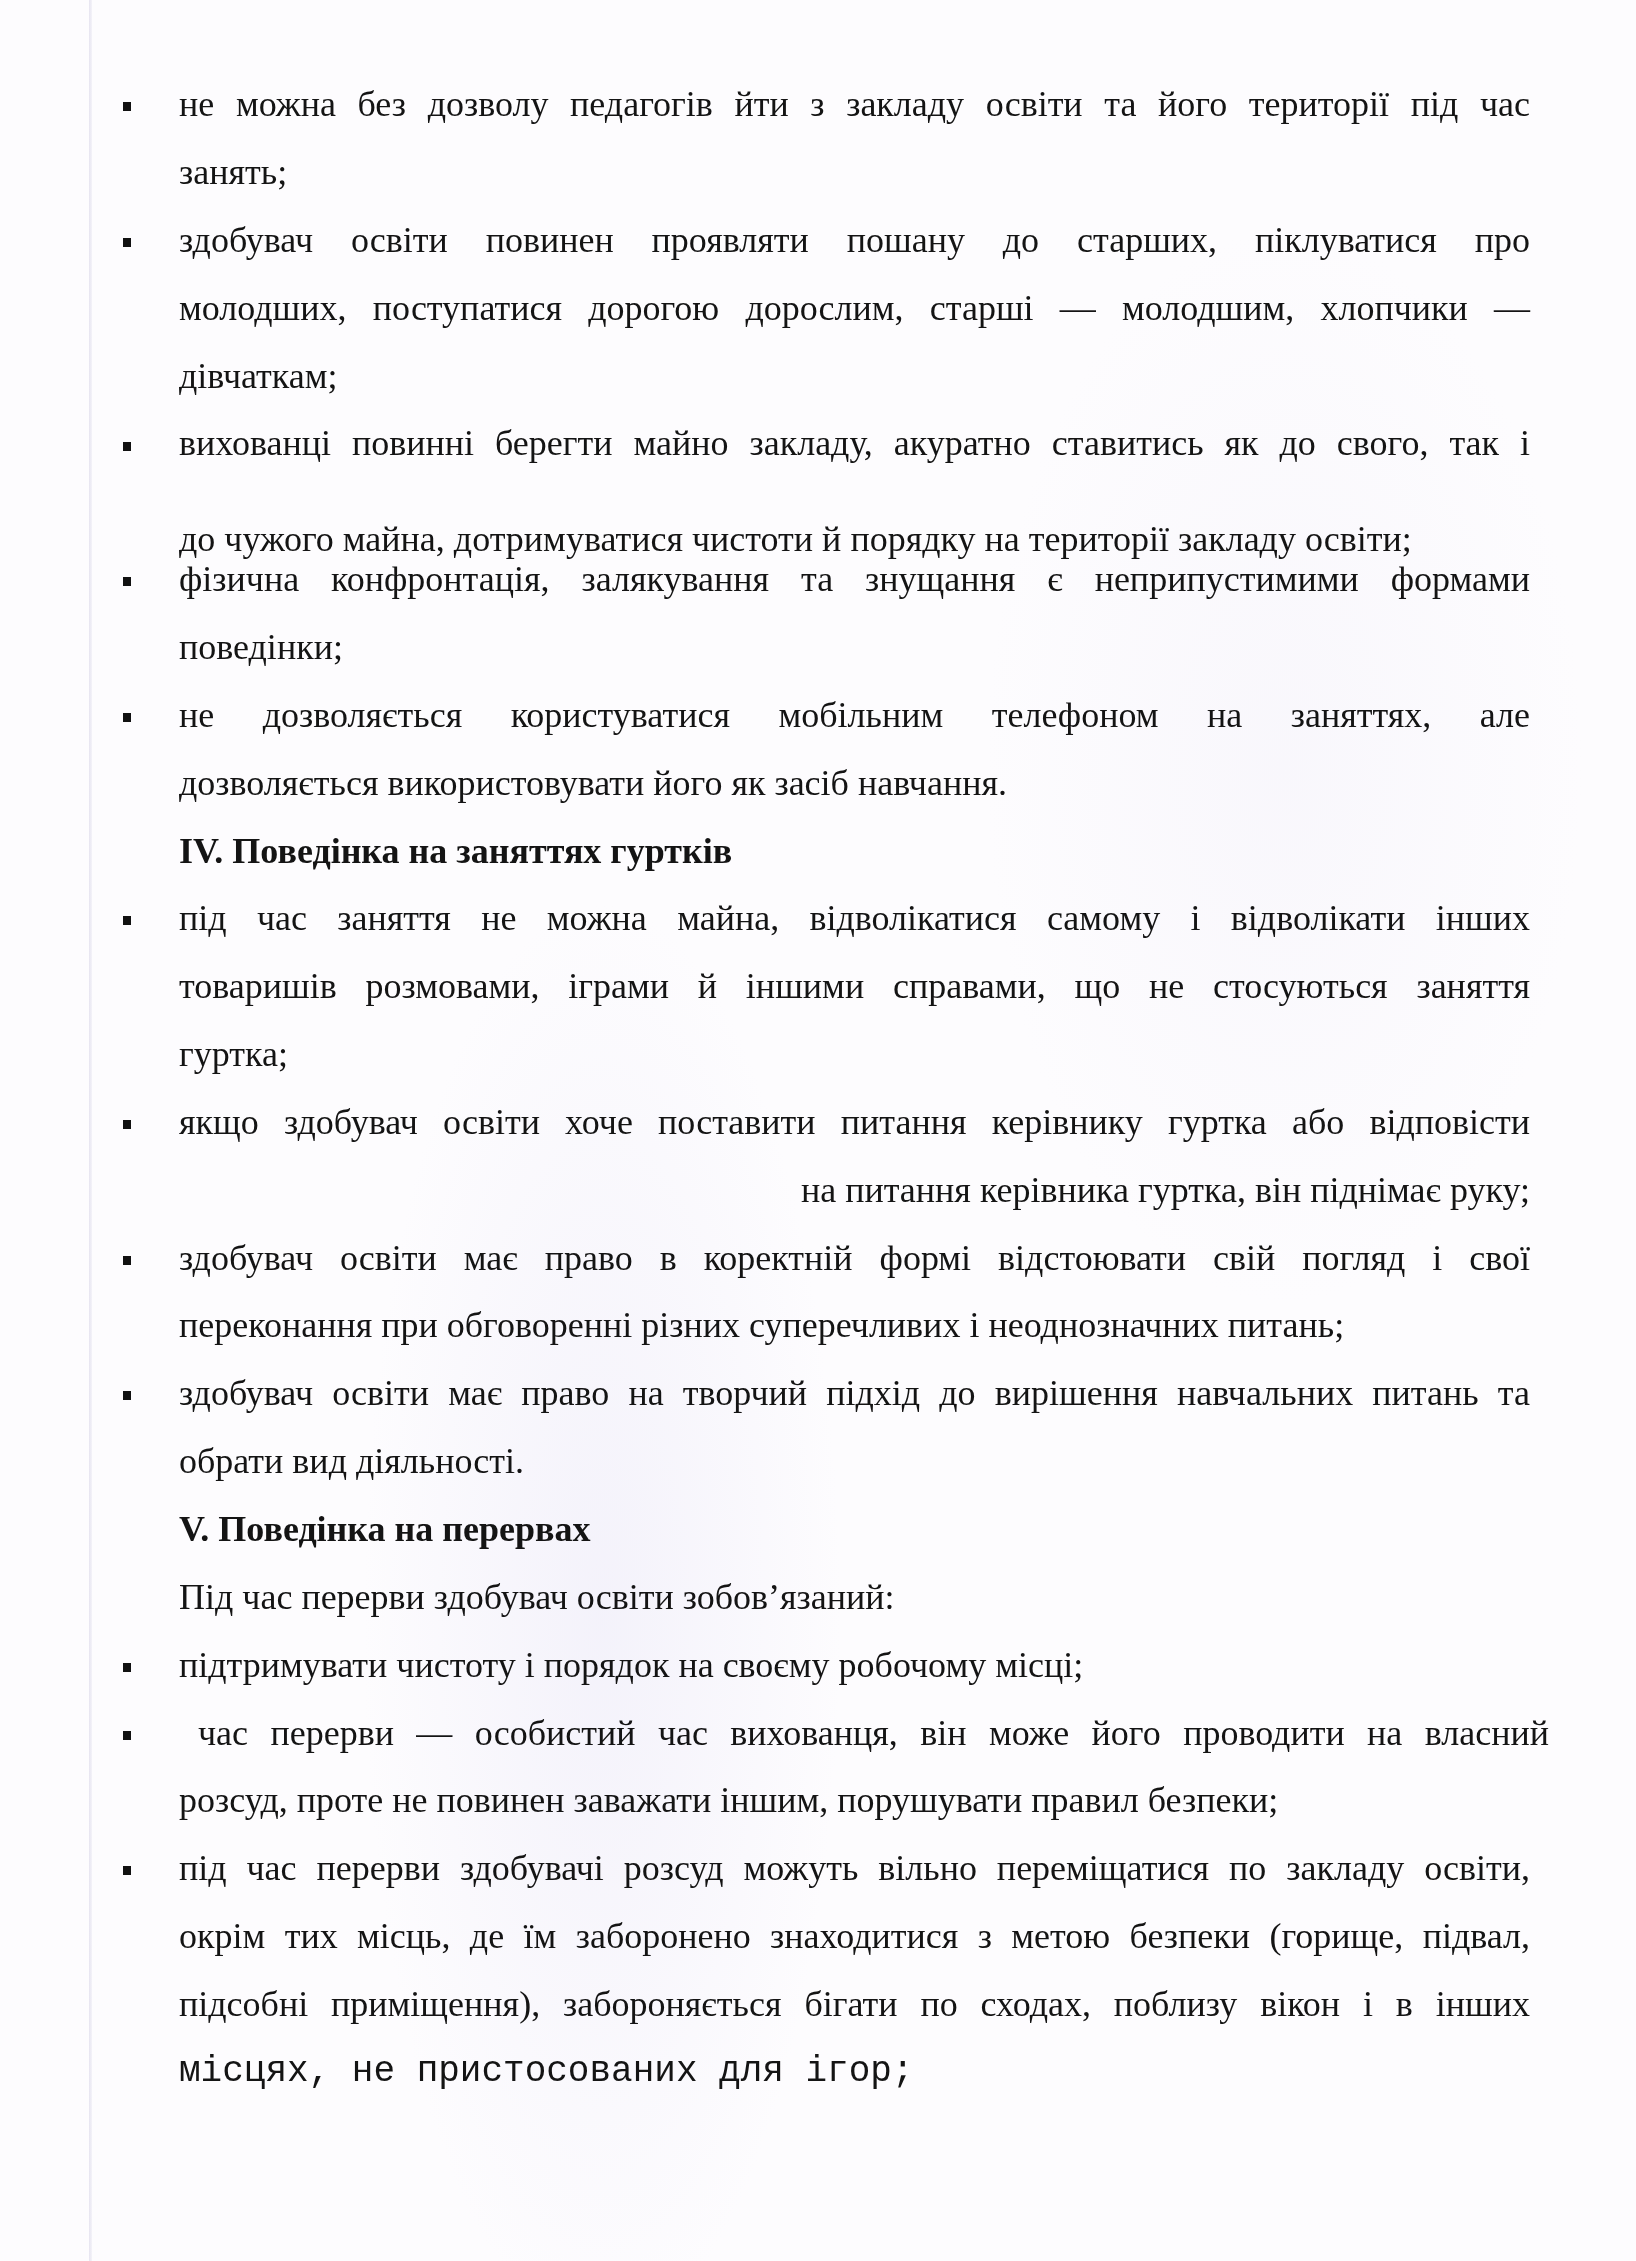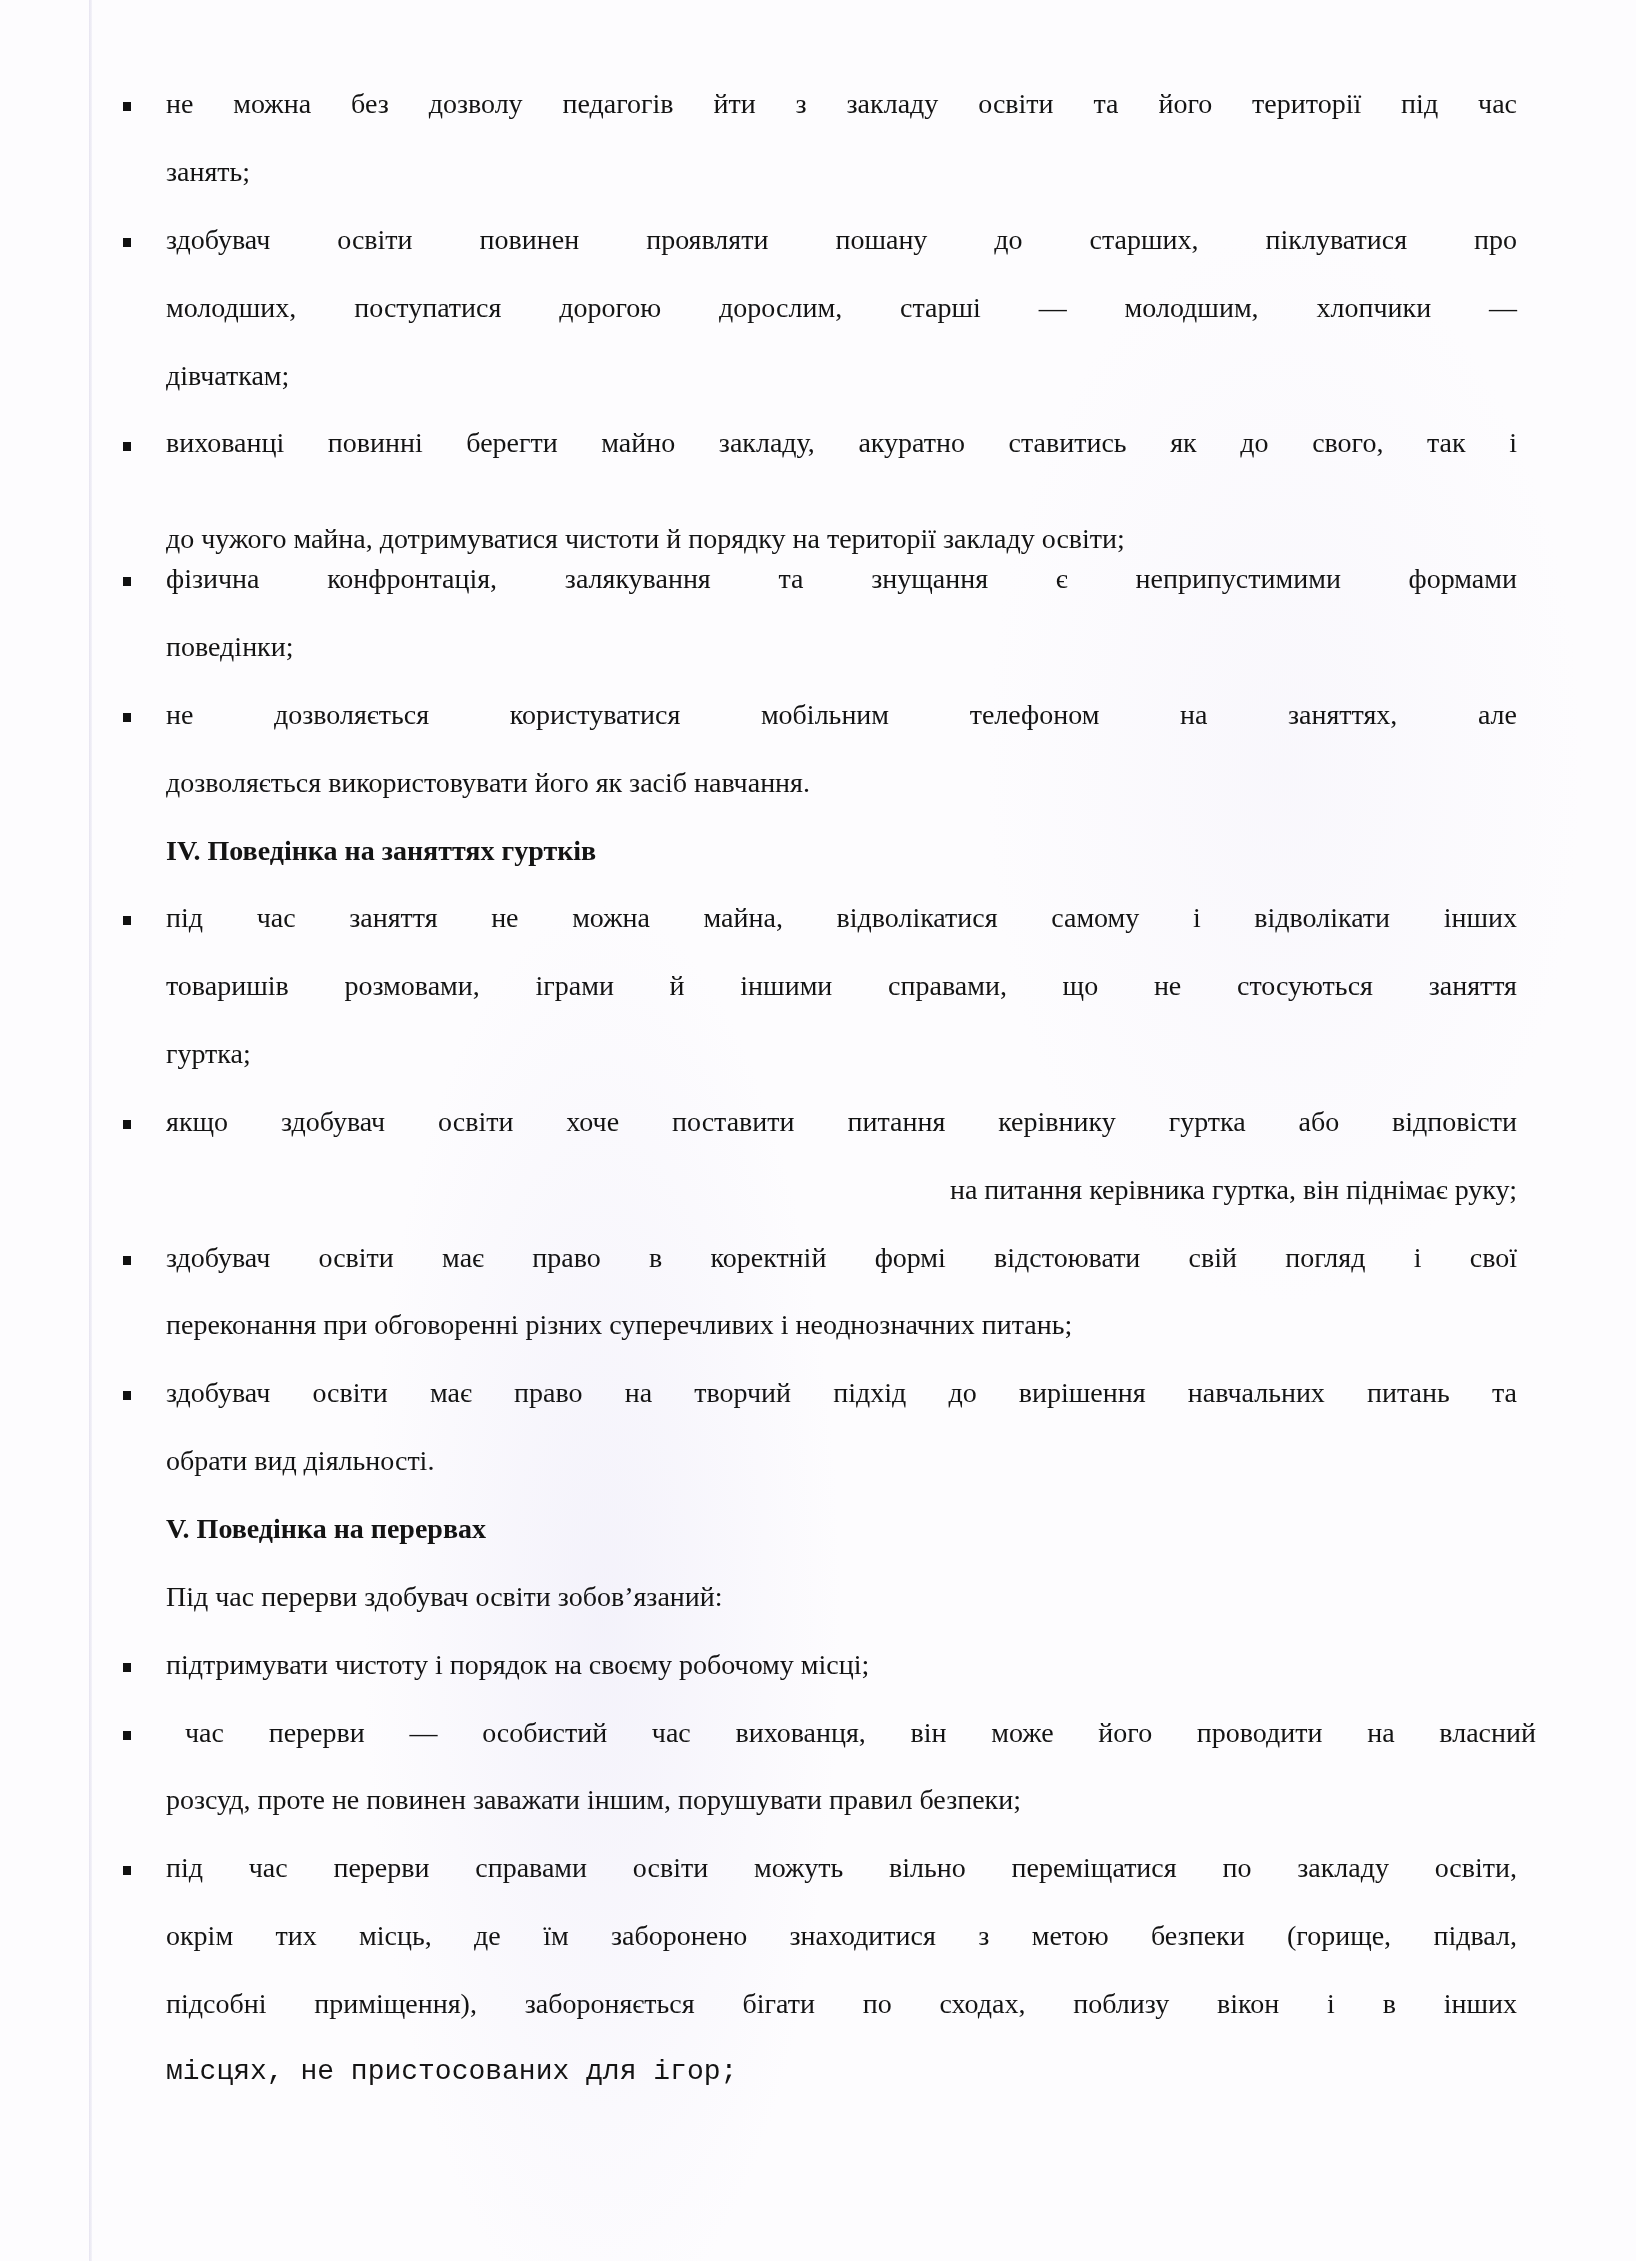--- a/index.html
+++ b/index.html
@@ -35,23 +35,23 @@
       pointer-events: none;
     }
     .page {
       position: absolute;
       left: 0;
       top: 0;
       width: 1636px;
     }
     .line {
       position: absolute;
-      left: 166px;
+      left: 179px;
       width: 1351px;
-      font-size: 28px;
+      font-size: 36px;
       line-height: 38px;
       height: 38px;
       white-space: nowrap;
     }
     .line.justify {
       text-align: justify;
       text-align-last: justify;
     }
     .heading {
       font-weight: bold;
@@ -131,19 +131,19 @@
       <div class="bullet" style="top: 1663px;"></div>
       <div class="line" style="top: 1646px;">підтримувати чистоту і порядок на своєму робочому місці;</div>
     </div>
     <div>
       <div class="bullet" style="top: 1731px;"></div>
       <div class="line justify" style="top: 1714px; margin-left: 19px;">час перерви — особистий час вихованця, він може його проводити на власний</div>
       <div class="line" style="top: 1781px;">розсуд, проте не повинен заважати іншим, порушувати правил безпеки;</div>
     </div>
     <div>
       <div class="bullet" style="top: 1866px;"></div>
-      <div class="line justify" style="top: 1849px;">під час перерви справами освіти можуть вільно переміщатися по закладу освіти,</div>
+      <div class="line justify" style="top: 1849px;">під час перерви здобувачі розсуд можуть вільно переміщатися по закладу освіти,</div>
       <div class="line justify" style="top: 1917px;">окрім тих місць, де їм заборонено знаходитися з метою безпеки (горище, підвал,</div>
       <div class="line justify" style="top: 1985px;">підсобні приміщення), забороняється бігати по сходах, поблизу вікон і в інших</div>
       <div class="line" style="top: 2053px; font-family: Liberation Mono, monospace;">місцях, не пристосованих для ігор;</div>
     </div>
   </div>
 
 
 </body></html>

